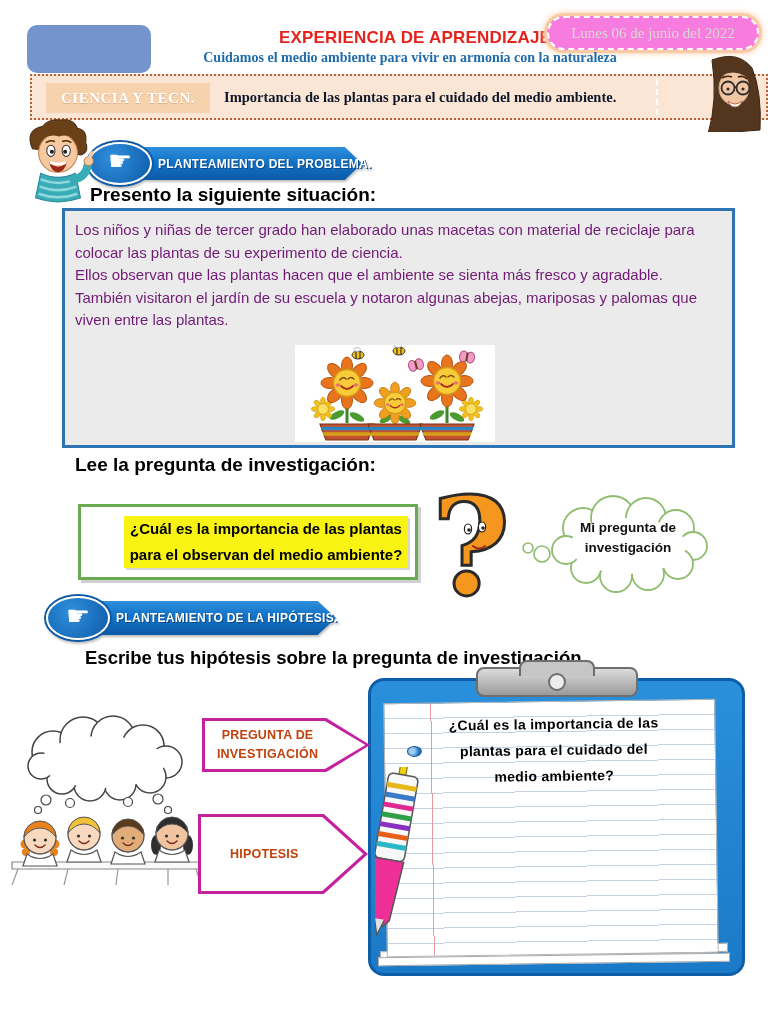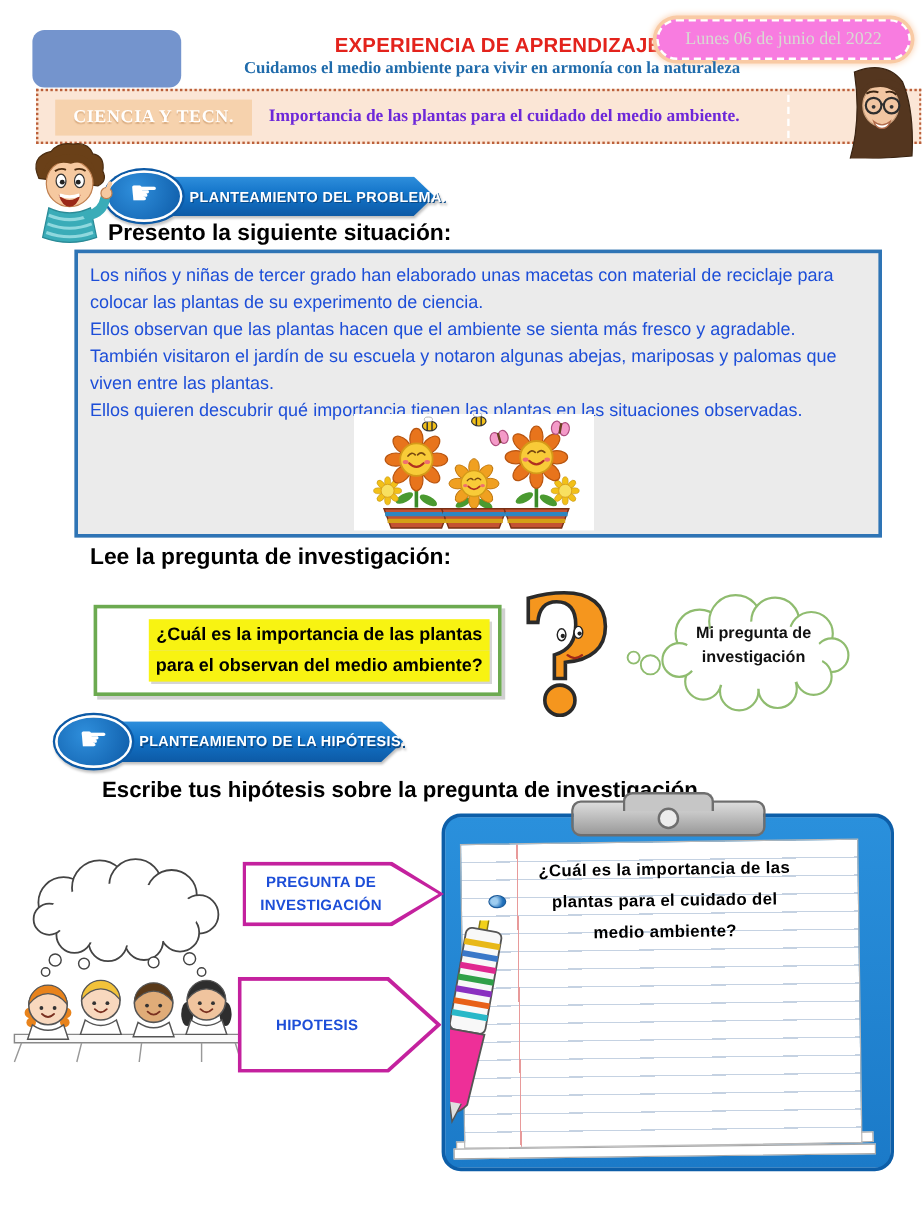--- a/index.html
+++ b/index.html
@@ -26,21 +26,21 @@
     font-size: 14px; color: #1f6bab; }
   .course-banner { left: 30px; top: 74px; width: 738px; height: 46px;
     background: #fbe6d6; border: 2px dotted #bb5f3a; padding-left: 24px; }
   .course-chip { position: absolute; left: 14px; top: 7px; width: 164px; height: 30px;
     background: #f6d2ad; display: flex; align-items: center; justify-content: center;
     font-family: "Liberation Serif", serif; font-weight: bold; font-size: 15px;
     color: #fff; text-shadow: 0 1px 1px #d8ab80; letter-spacing: .5px; }
   .course-topic { position: absolute; left: 192px; top: 0; height: 100%;
     display: flex; align-items: center;
     font-family: "Liberation Serif", serif; font-weight: bold;
-    font-size: 14.5px; color: #6d28d9; }
+    font-size: 14.5px; color: #0f172a; }
   .banner-divider { position: absolute; left: 624px; top: 3px; bottom: 3px;
     border-left: 2px dashed #fff; }
   .avatar-girl { left: 686px; top: 54px; width: 82px; height: 80px; z-index: 5; }
   .avatar-boy { left: 12px; top: 116px; width: 90px; height: 90px; z-index: 4; }
 
   
   .banner { z-index: 3; filter: drop-shadow(1px 2px 1px rgba(0,0,0,.25)); }
   .banner .arrow { position: absolute; left: 28px; right: 0; top: 0; bottom: 0;
     background: linear-gradient(180deg, #2f8fdc 0%, #1273c8 45%, #0d5aa6 100%);
     clip-path: polygon(0 0, 93% 0, 100% 50%, 93% 100%, 0 100%);
@@ -59,21 +59,21 @@
   .banner2 { left: 46px; top: 601px; width: 290px; height: 34px; }
 
   .h-intro { font-weight: bold; color: #000; }
   .intro1 { left: 90px; top: 184px; font-size: 19px; }
   .read-prompt { left: 75px; top: 454px; font-size: 19px; }
   .intro2 { left: 85px; top: 647px; font-size: 18.5px; }
 
   
   .situation-box { left: 62px; top: 208px; width: 673px; height: 240px;
     background: #ebebeb; border: 3px solid #2e74b5; padding: 8px 12px 0 10px; }
-  .situation-box p { margin: 0; font-size: 15px; line-height: 1.5; color: #1d4ed8; }
+  .situation-box p { margin: 0; font-size: 15px; line-height: 1.5; color: #701a75; }
   .flowers { position: absolute; left: 230px; top: 134px; width: 200px; height: 97px;
     background: #fff; }
   .flowers svg { width: 100%; height: 100%; display: block; }
 
   
   .green-box { left: 78px; top: 504px; width: 340px; height: 76px;
     background: #fff; border: 3px solid #6caa50;
     box-shadow: 3px 3px 0 rgba(120,120,120,.35);
     display: flex; flex-direction: column; align-items: center; justify-content: center; padding-left: 36px; }
   .yellow-line { display: inline-block; background: #f8f312; padding: 2px 6px;
@@ -94,21 +94,21 @@
   .kids svg { width: 100%; height: 100%; display: block; }
 
   
   .parrow { z-index: 2; }
   .parrow .outer { position: absolute; inset: 0; background: #c4219e;
     clip-path: polygon(0 0, 74% 0, 100% 50%, 74% 100%, 0 100%); }
   .parrow .inner { position: absolute; inset: 3px; background: #fff;
     clip-path: polygon(0 0, 74% 0, 99% 50%, 74% 100%, 0 100%); }
   .parrow .label { position: absolute; left: 4%; right: 26%; top: 0; bottom: 0;
     display: flex; align-items: center; justify-content: center; text-align: center;
-    font-weight: bold; font-size: 12.5px; color: #1d4ed8; letter-spacing: .2px;
+    font-weight: bold; font-size: 12.5px; color: #c2410c; letter-spacing: .2px;
     line-height: 1.5; }
   .arrow-q { left: 202px; top: 718px; width: 168px; height: 54px; }
   .arrow-h { left: 198px; top: 814px; width: 170px; height: 80px; }
 
   
   .clipboard { left: 368px; top: 678px; width: 377px; height: 298px;
     background: linear-gradient(180deg, #2a90dc, #1b7ac8);
     border: 3px solid #0d5ea8; border-radius: 16px; z-index: 1; }
   .clip-top { position: absolute; left: 50%; top: -14px; transform: translateX(-50%);
     width: 162px; height: 30px; background: linear-gradient(180deg, #dcdcdc, #9a9a9a);
@@ -194,21 +194,20 @@
     </div>
     <div class="label">PLANTEAMIENTO DEL PROBLEMA.</div>
   </div>
 
   <div class="abs h-intro intro1">Presento la siguiente situación:</div>
 
   <div class="abs situation-box">
     <p>Los niños y niñas de tercer grado han elaborado unas macetas con material de reciclaje para colocar las plantas de su experimento de ciencia.</p>
     <p>Ellos observan que las plantas hacen que el ambiente se sienta más fresco y agradable.</p>
     <p>También visitaron el jardín de su escuela y notaron algunas abejas, mariposas y palomas que viven entre las plantas.</p>
-    <p> Ellos quieren descubrir qué importancia tienen las plantas en las situaciones observadas.</p>
     <div class="flowers">
       <svg viewBox="0 0 200 97">
         <defs>
           <g id="petals">
             <ellipse cx="0" cy="-17" rx="5.5" ry="9"></ellipse>
             <ellipse cx="0" cy="-17" rx="5.5" ry="9" transform="rotate(45)"></ellipse>
             <ellipse cx="0" cy="-17" rx="5.5" ry="9" transform="rotate(90)"></ellipse>
             <ellipse cx="0" cy="-17" rx="5.5" ry="9" transform="rotate(135)"></ellipse>
             <ellipse cx="0" cy="-17" rx="5.5" ry="9" transform="rotate(180)"></ellipse>
             <ellipse cx="0" cy="-17" rx="5.5" ry="9" transform="rotate(225)"></ellipse>

